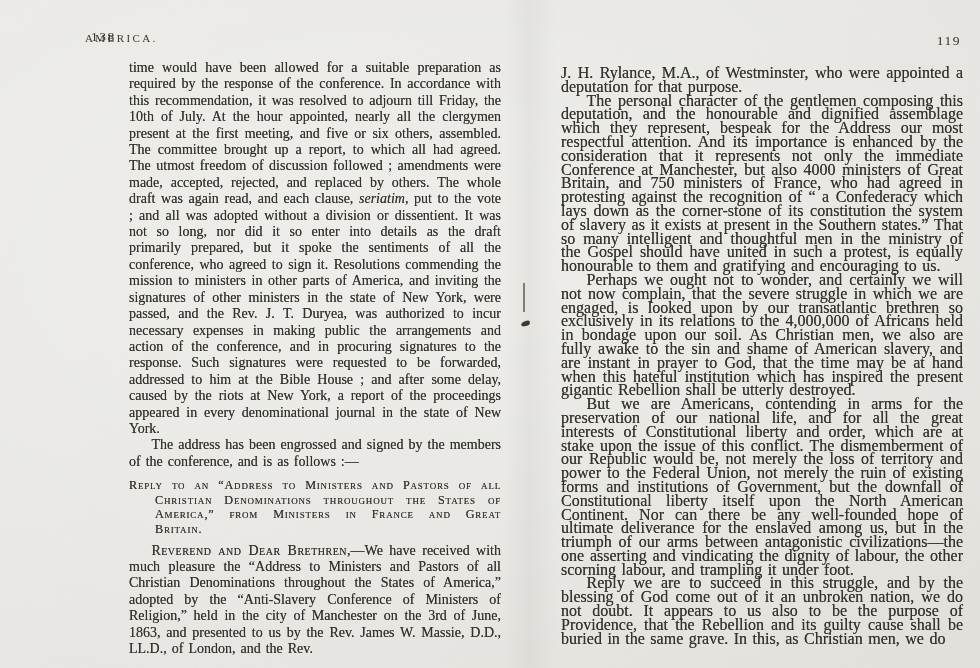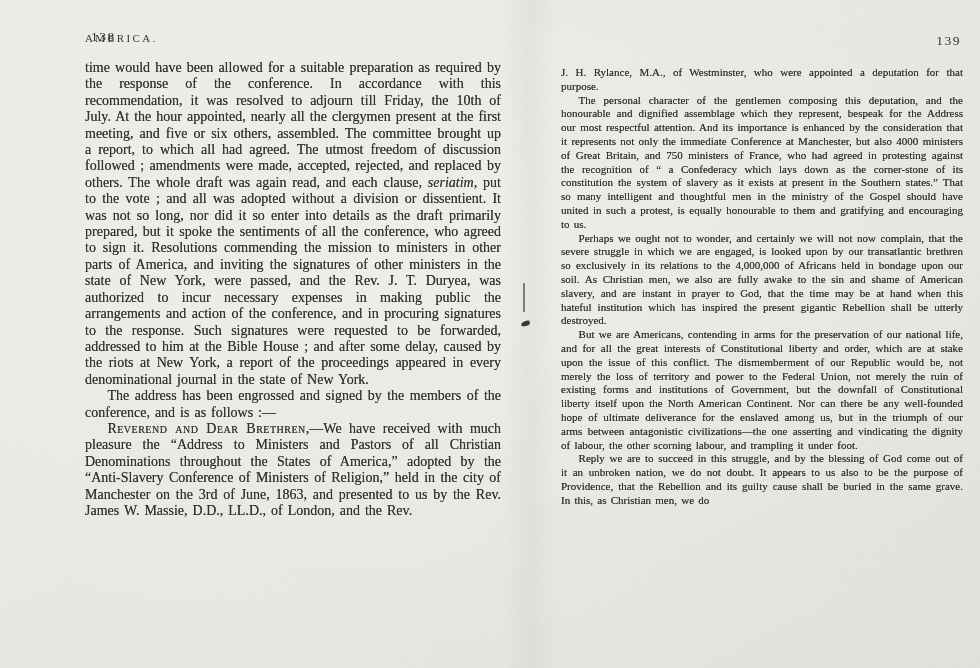--- a/index.html
+++ b/index.html
@@ -32,22 +32,22 @@
   .page-header { position: relative; height: 20px; margin-bottom: 8px; }
   .running-head {
     display: block; 
     font-size: 11px; letter-spacing: 2.4px; word-spacing: 5px;
     color: #3b3933;
   }
   #left-page  .page-number { position: absolute; left: 6px;  top: -3px; font-size: 13.5px; letter-spacing: 1.5px; }
   #right-page .page-number { position: absolute; right: 2px; top: -5px; font-size: 13.5px; letter-spacing: 1.5px; }
 
   .page-body { text-rendering: optimizeLegibility; }
-  #left-page  .page-body { font-size: 14px;   line-height: 16.4px; }
-  #right-page .page-body { font-size: 11px;   line-height: 13.8px; }
+  #left-page  .page-body { font-size: 14px;   line-height: 16.4px; margin-left: 44px; }
+  #right-page .page-body { font-size: 16px;   line-height: 13.8px; }
 
   .para {
     margin: 0;
     text-align: justify;
     text-shadow: 0 0 0.5px rgba(52,50,45,0.75);
     word-spacing: 1.5px;
   }
   .para.indent { text-indent: 1.6em; }
   .italic { font-style: italic; }
   .smallcaps { font-variant: small-caps; letter-spacing: 0.5px; }
@@ -84,27 +84,28 @@
   <div class="gutter-shade"></div>
 
   <div class="page" id="left-page">
     <div class="page-header">
       <span class="page-number">138</span>
       <span class="running-head">AMERICA.</span>
     </div>
     <div class="page-body">
         <p class="para"><span>time would have been allowed for a suitable preparation as required by the response of the conference.  In accordance with this recommendation, it was resolved to adjourn till Friday, the 10th of July.  At the hour appointed, nearly all the clergymen present at the first meeting, and five or six others, assembled.  The committee brought up a report, to which all had agreed.  The utmost freedom of discussion followed ; amendments were made, accepted, rejected, and replaced by others.  The whole draft was again read, and each clause, </span><span class="italic">seriatim</span><span>, put to the vote ; and all was adopted without a division or dissentient.  It was not so long, nor did it so enter into details as the draft primarily prepared, but it spoke the sentiments of all the conference, who agreed to sign it.  Resolutions commending the mission to ministers in other parts of America, and inviting the signatures of other ministers in the state of New York, were passed, and the Rev. J. T. Duryea, was authorized to incur necessary expenses in making public the arrangements and action of the conference, and in procuring signatures to the response.  Such signatures were requested to be forwarded, addressed to him at the Bible House ; and after some delay, caused by the riots at New York, a report of the proceedings appeared in every denominational journal in the state of New York.</span></p>
         <p class="para indent"><span>The address has been engrossed and signed by the members of the conference, and is as follows :—</span></p>
+        <p class="para address-heading"><span>Reply to an “Address to Ministers and Pastors of all Christian Denominations throughout the States of America,” from Ministers in France and Great Britain.</span></p>
         <p class="para indent"><span class="smallcaps">Reverend and Dear Brethren</span><span>,—We have received with much pleasure the “Address to Ministers and Pastors of all Christian Denominations throughout the States of America,” adopted by the “Anti-Slavery Conference of Ministers of Religion,” held in the city of Manchester on the 3rd of June, 1863, and presented to us by the Rev. James W. Massie, D.D., LL.D., of London, and the Rev.</span></p>
       </div>
   </div>
 
   <div class="page" id="right-page">
     <div class="page-header">
-      <span class="page-number">139</span>
+      <span class="page-number">119</span>
     </div>
     <div class="page-body">
         <p class="para"><span>J. H. Rylance, M.A., of Westminster, who were appointed a deputation for that purpose.</span></p>
         <p class="para indent"><span>The personal character of the gentlemen composing this deputation, and the honourable and dignified assemblage which they represent, bespeak for the Address our most respectful attention.  And its importance is enhanced by the consideration that it represents not only the immediate Conference at Manchester, but also 4000 ministers of Great Britain, and 750 ministers of France, who had agreed in protesting against the recognition of “ a Confederacy which lays down as the corner-stone of its constitution the system of slavery as it exists at present in the Southern states.”  That so many intelligent and thoughtful men in the ministry of the Gospel should have united in such a protest, is equally honourable to them and gratifying and encouraging to us.</span></p>
         <p class="para indent"><span>Perhaps we ought not to wonder, and certainly we will not now complain, that the severe struggle in which we are engaged, is looked upon by our transatlantic brethren so exclusively in its relations to the 4,000,000 of Africans held in bondage upon our soil.  As Christian men, we also are fully awake to the sin and shame of American slavery, and are instant in prayer to God, that the time may be at hand when this hateful institution which has inspired the present gigantic Rebellion shall be utterly destroyed.</span></p>
         <p class="para indent"><span>But we are Americans, contending in arms for the preservation of our national life, and for all the great interests of Constitutional liberty and order, which are at stake upon the issue of this conflict.  The dismemberment of our Republic would be, not merely the loss of territory and power to the Federal Union, not merely the ruin of existing forms and institutions of Government, but the downfall of Constitutional liberty itself upon the North American Continent.  Nor can there be any well-founded hope of ultimate deliverance for the enslaved among us, but in the triumph of our arms between antagonistic civilizations—the one asserting and vindicating the dignity of labour, the other scorning labour, and trampling it under foot.</span></p>
         <p class="para indent"><span>Reply we are to succeed in this struggle, and by the blessing of God come out of it an unbroken nation, we do not doubt.  It appears to us also to be the purpose of Providence, that the Rebellion and its guilty cause shall be buried in the same grave.  In this, as Christian men, we do</span></p>
       </div>
   </div>
 

